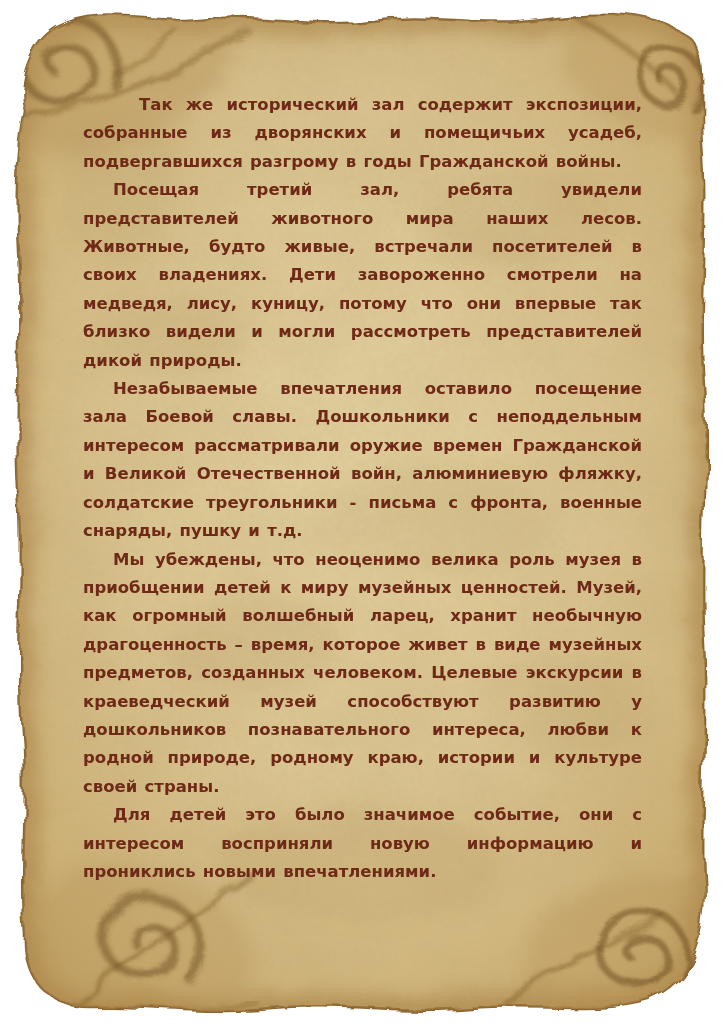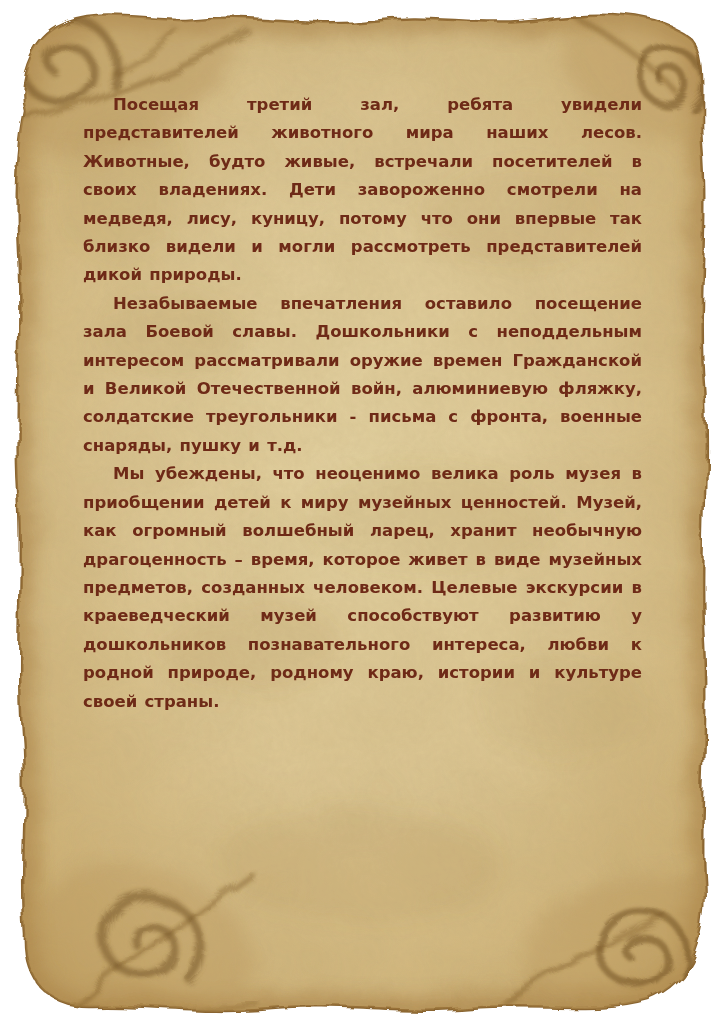--- a/index.html
+++ b/index.html
@@ -144,17 +144,19 @@
           <path d="M 505,1006 C 558,972 616,936 666,916" stroke="#7d5a26" stroke-width="5" fill="none" opacity="0.5" filter="url(#blur2)"></path>
           <use href="#spiral" transform="translate(642,952) scale(0.9) rotate(-10)" stroke="#6f4f20" stroke-width="8" opacity="0.55" filter="url(#blur2)"></use>
         </g>
 
         <path d="M 70,1000 C 230,1014 480,1012 650,998 L 650,1020 L 70,1020 Z" fill="#a9854a" opacity="0.35" filter="url(#blur4)"></path>
       </g>
     </g>
   </svg>
 
   <div class="text-block">
+    <p class="indent-lg">Так же исторический зал содержит экспозиции, собранные из дворянских и помещичьих усадеб, подвергавшихся разгрому в годы Гражданской войны.</p>
     <p class="indent-sm">Посещая третий зал, ребята увидели представителей животного мира наших лесов. Животные, будто живые, встречали посетителей в своих владениях. Дети завороженно смотрели на медведя, лису, куницу, потому что они впервые так близко видели и могли рассмотреть представителей дикой природы.</p>
     <p class="indent-sm">Незабываемые впечатления оставило посещение зала Боевой славы. Дошкольники с неподдельным интересом рассматривали оружие времен Гражданской и Великой Отечественной войн, алюминиевую фляжку, солдатские треугольники - письма с фронта, военные снаряды, пушку и т.д.</p>
     <p class="indent-sm">Мы убеждены, что неоценимо велика роль музея в приобщении детей к миру музейных ценностей. Музей, как огромный волшебный ларец, хранит необычную драгоценность – время, которое живет в виде музейных предметов, созданных человеком. Целевые экскурсии в краеведческий музей способствуют развитию у дошкольников познавательного интереса, любви к родной природе, родному краю, истории и культуре своей страны.</p>
+    <p class="indent-sm">Для детей это было значимое событие, они с интересом восприняли новую информацию и прониклись новыми впечатлениями.</p>
   </div>
 </div>
 
 </body></html>

